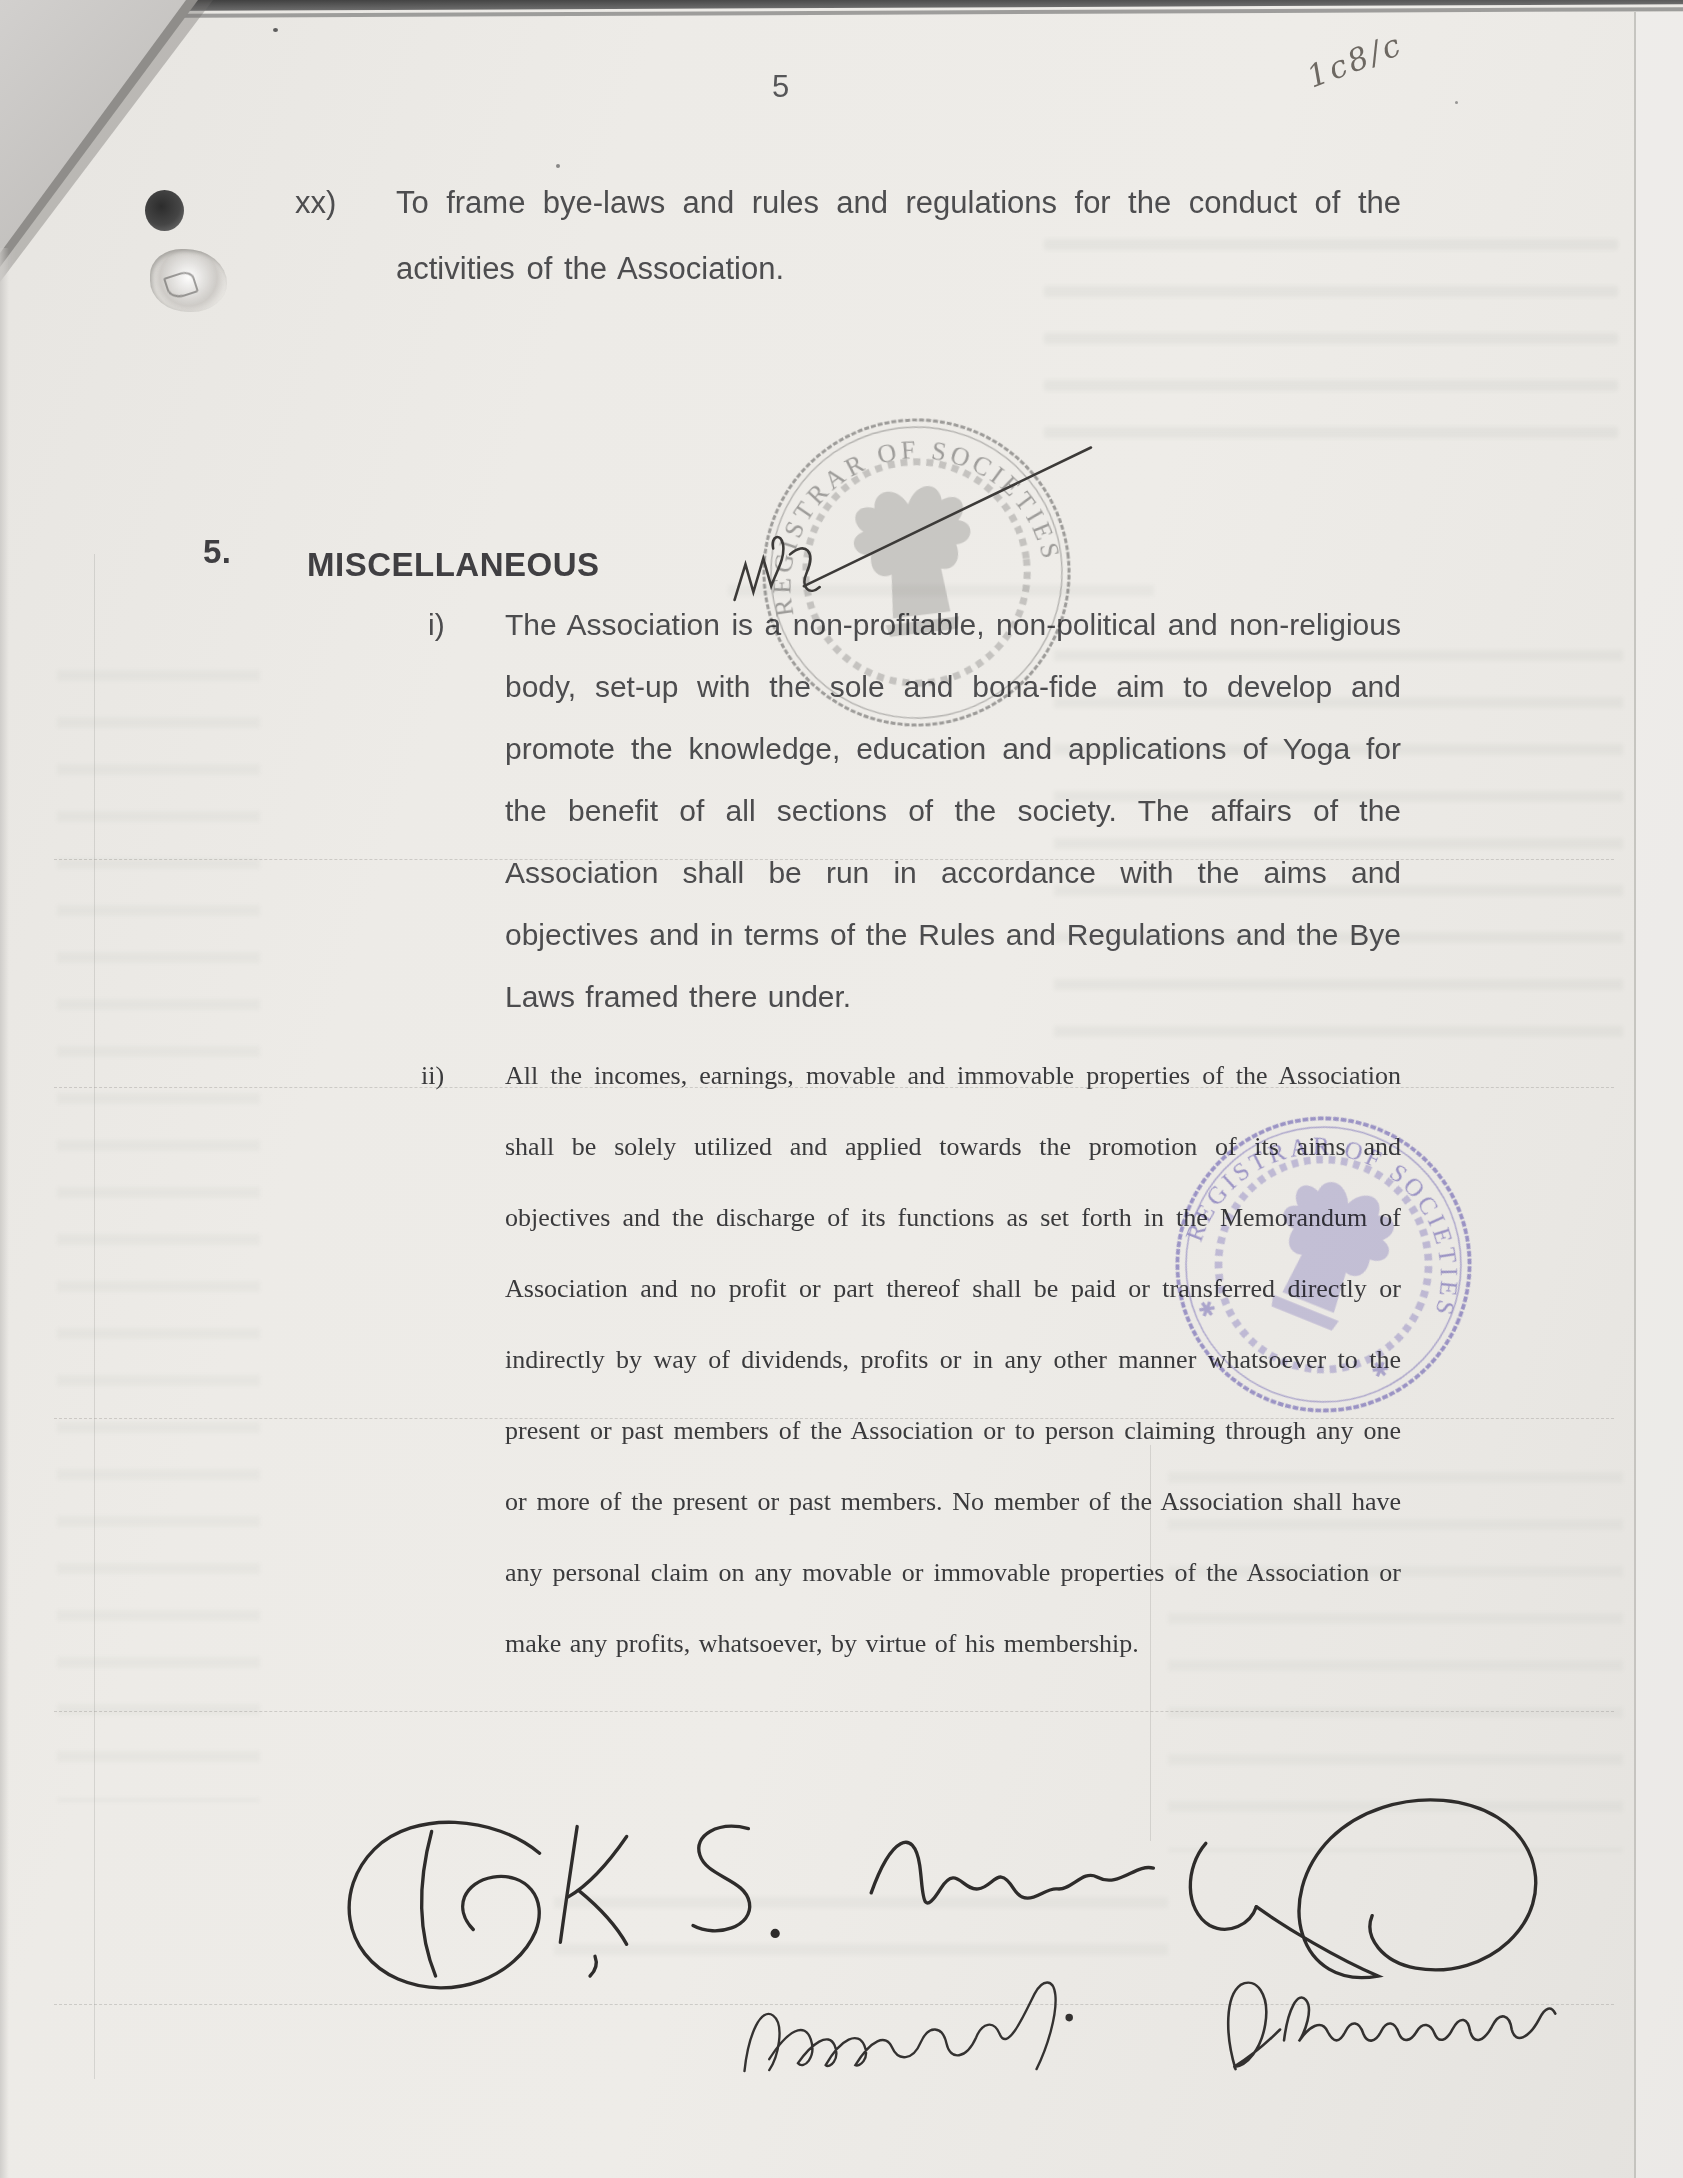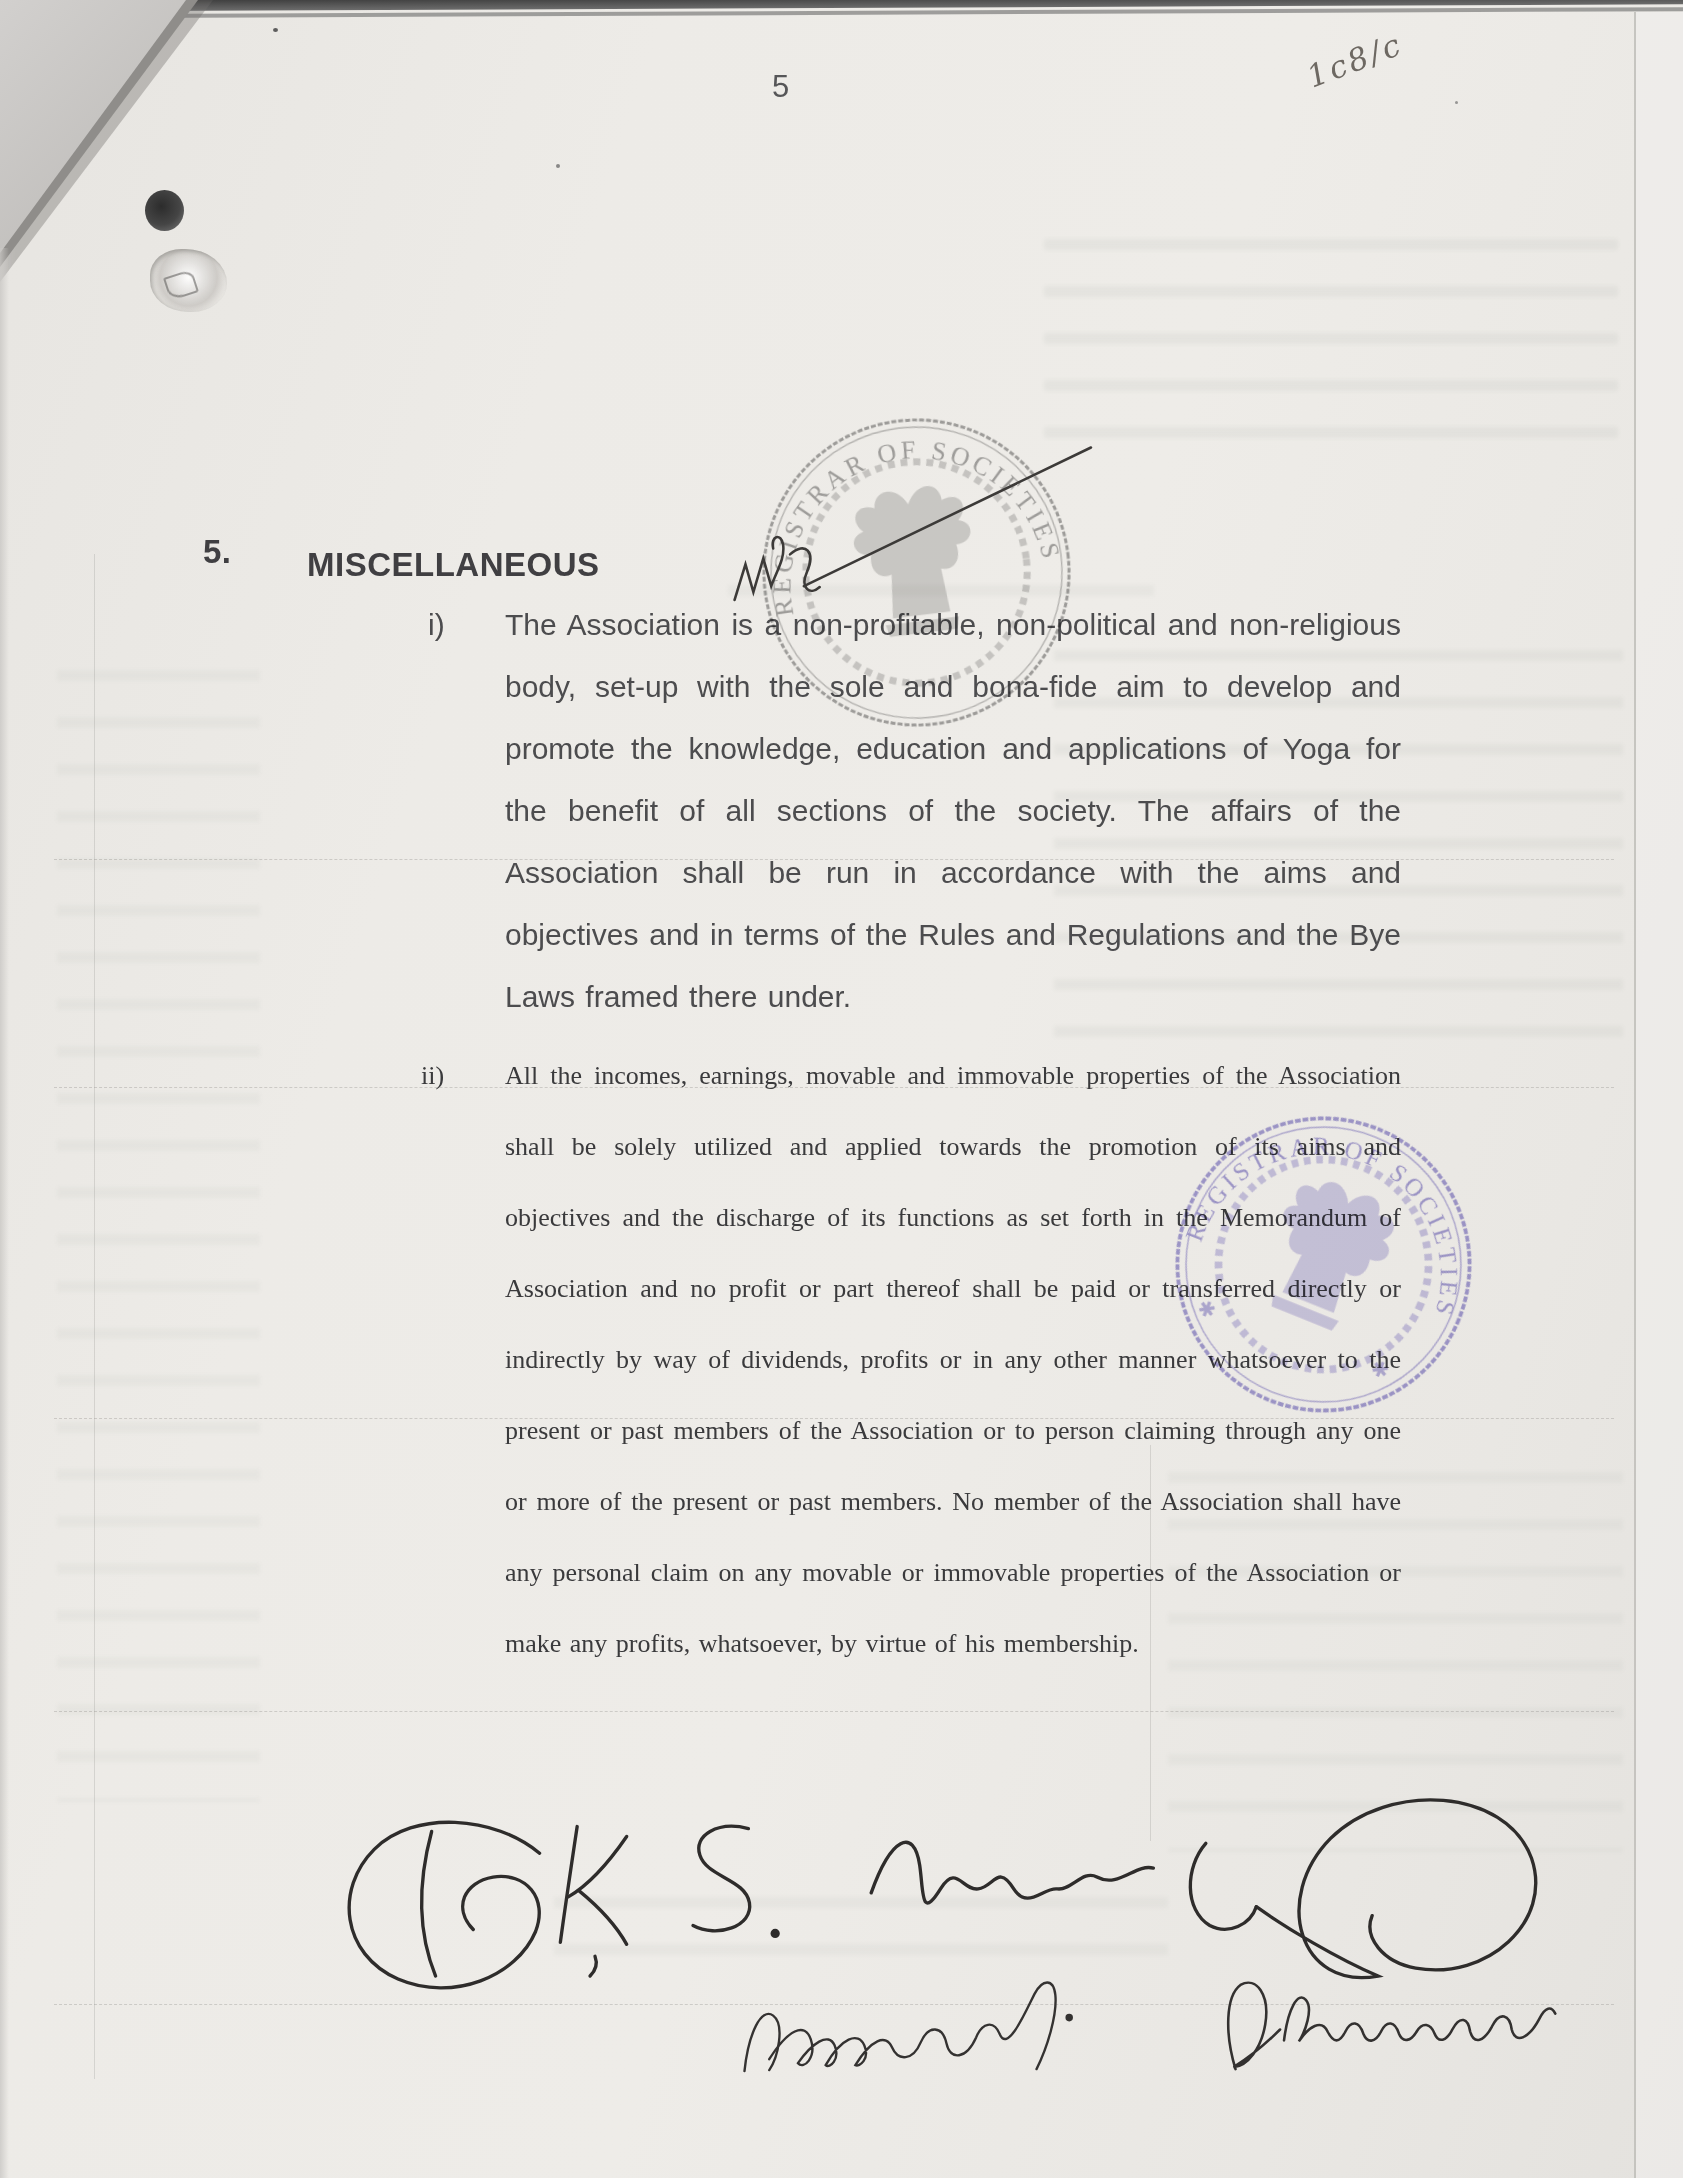--- a/index.html
+++ b/index.html
@@ -84,20 +84,24 @@
   <div class="punch-hole"></div>
   <div class="crease"></div>
   <div class="crease-mark"></div>
   <div class="speck" style="left:273px;top:28px;width:5px;height:4px;"></div>
   <div class="speck" style="left:556px;top:164px;width:4px;height:4px;opacity:.7;"></div>
   <div class="speck" style="left:1455px;top:101px;width:3px;height:3px;opacity:.6;"></div>
 
   <div class="pagenum">5</div>
   <div class="annotation">1c8/c</div>
 
+  <div class="clause c-xx">
+    <span class="lbl">xx)</span>
+    <p class="txt">To frame bye-laws and rules and regulations for the conduct of the activities of the Association.</p>
+  </div>
 
   <div class="heading">
     <span class="sec-num">5.</span>
     <span class="sec-title">MISCELLANEOUS</span>
   </div>
 
   <div class="item it-i">
     <span class="lbl">i)</span>
     <p class="txt">The Association is a non-profitable, non-political and non-religious body, set-up with the sole and bona-fide aim to develop and promote the knowledge, education and applications of Yoga for the benefit of all sections of the society.  The affairs of the Association shall be run in accordance with the aims and objectives and in terms of the Rules and Regulations and the Bye Laws framed there under.</p>
   </div>

